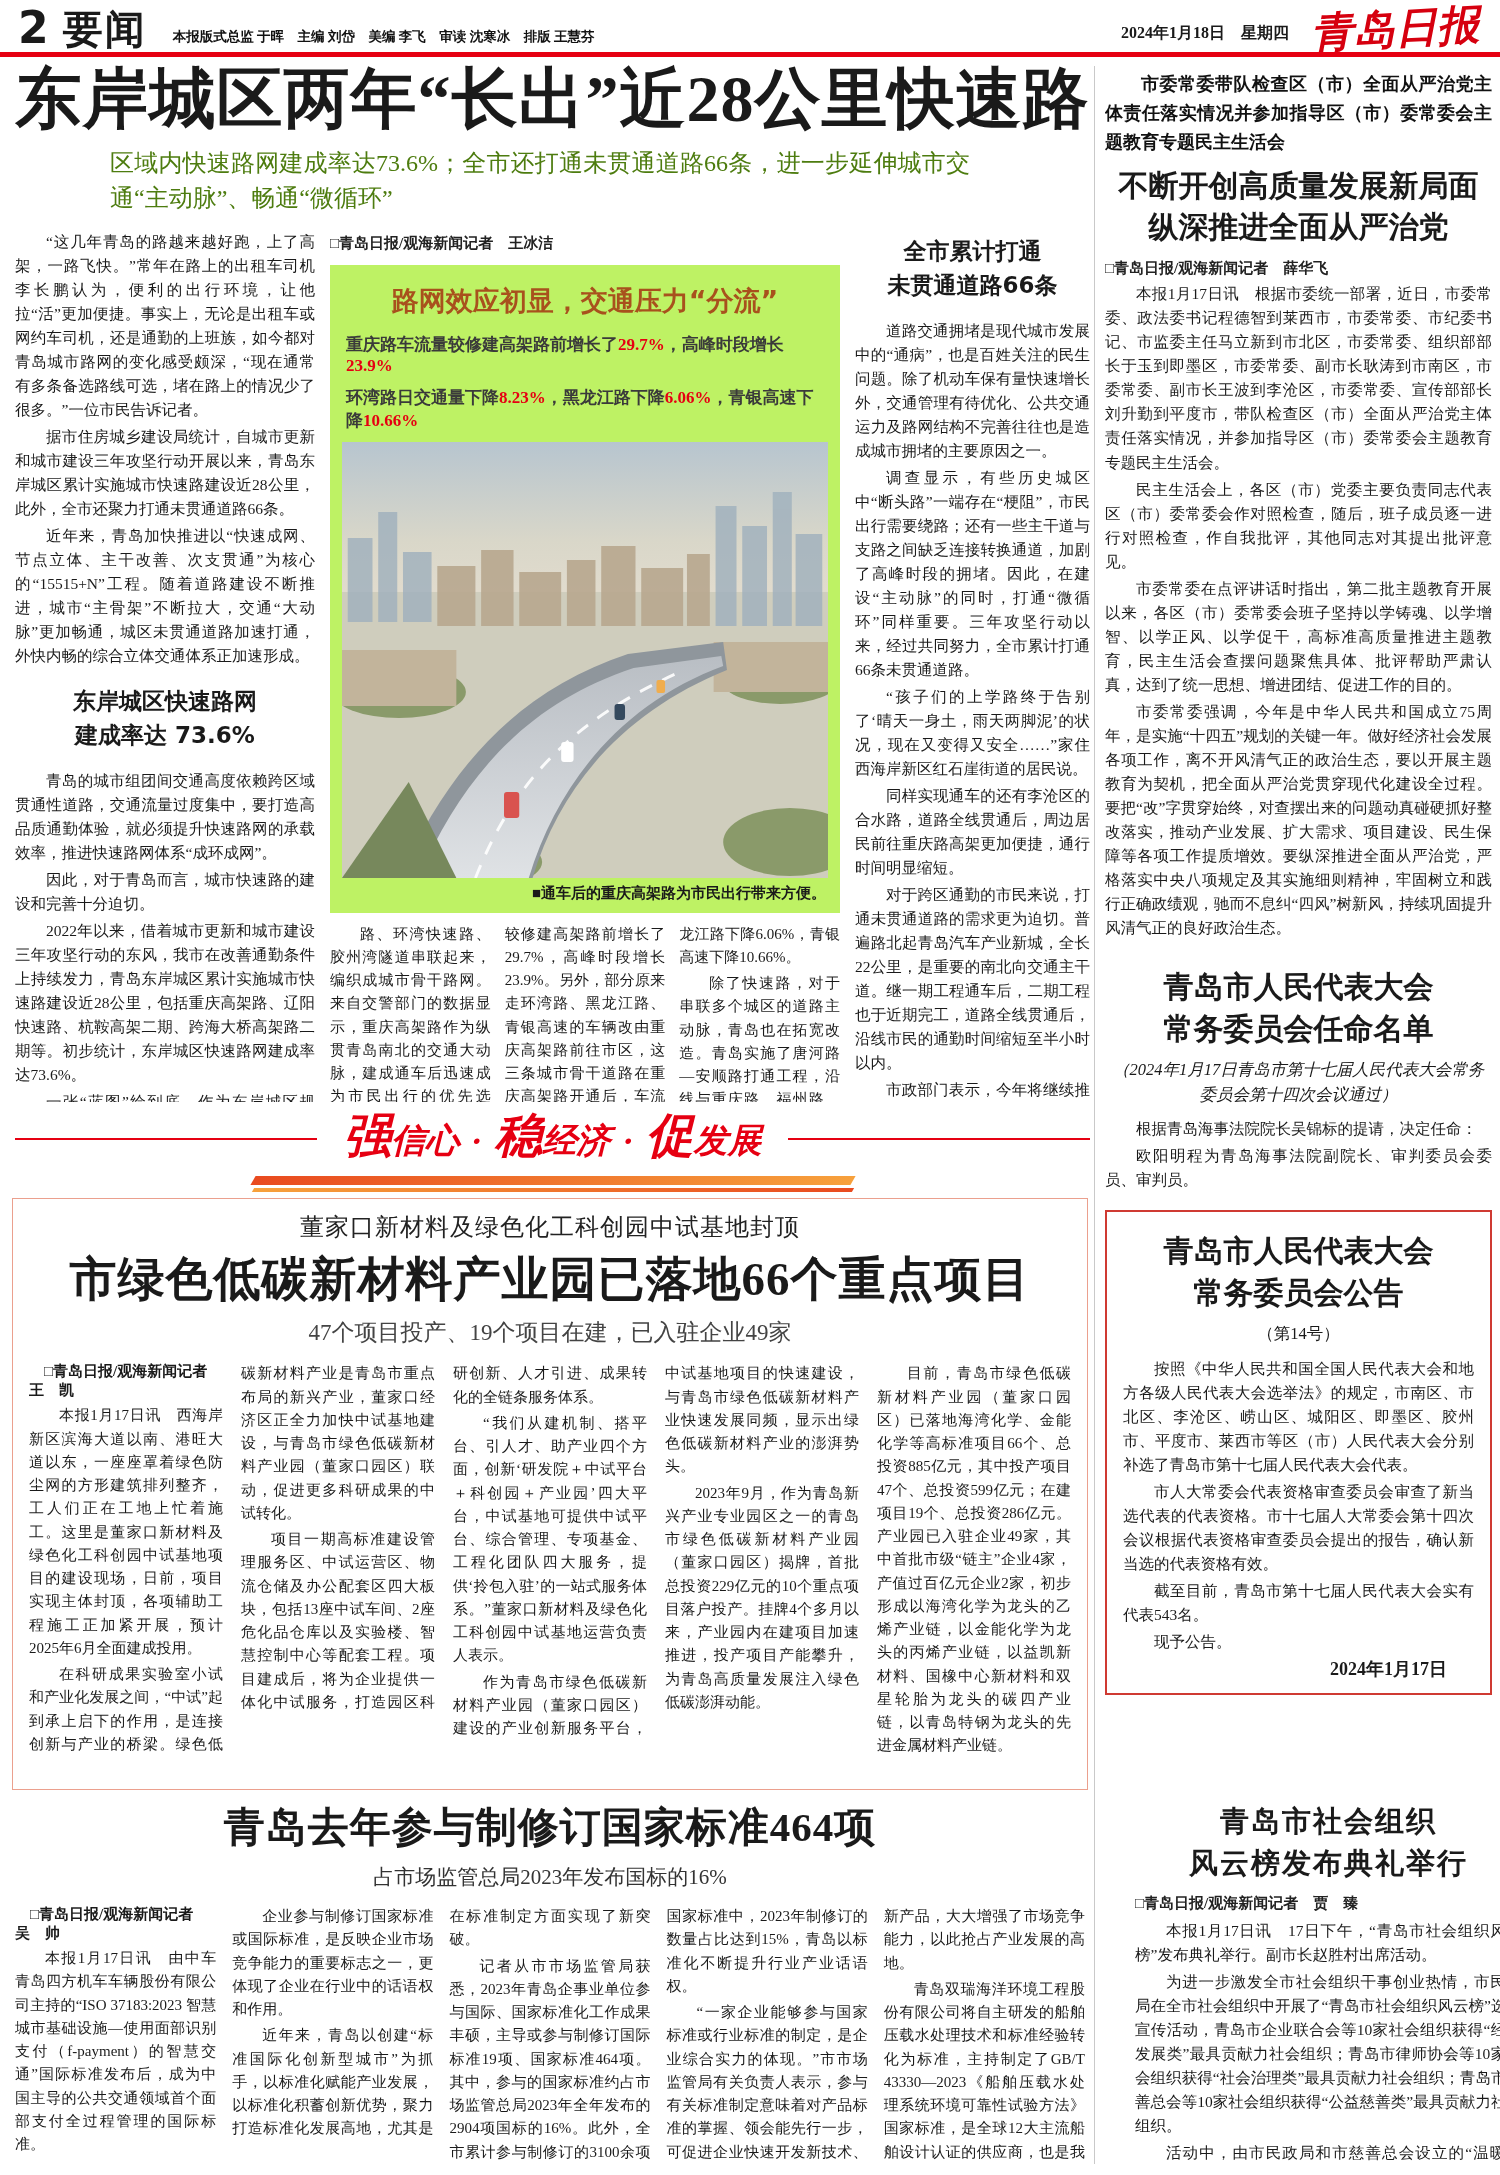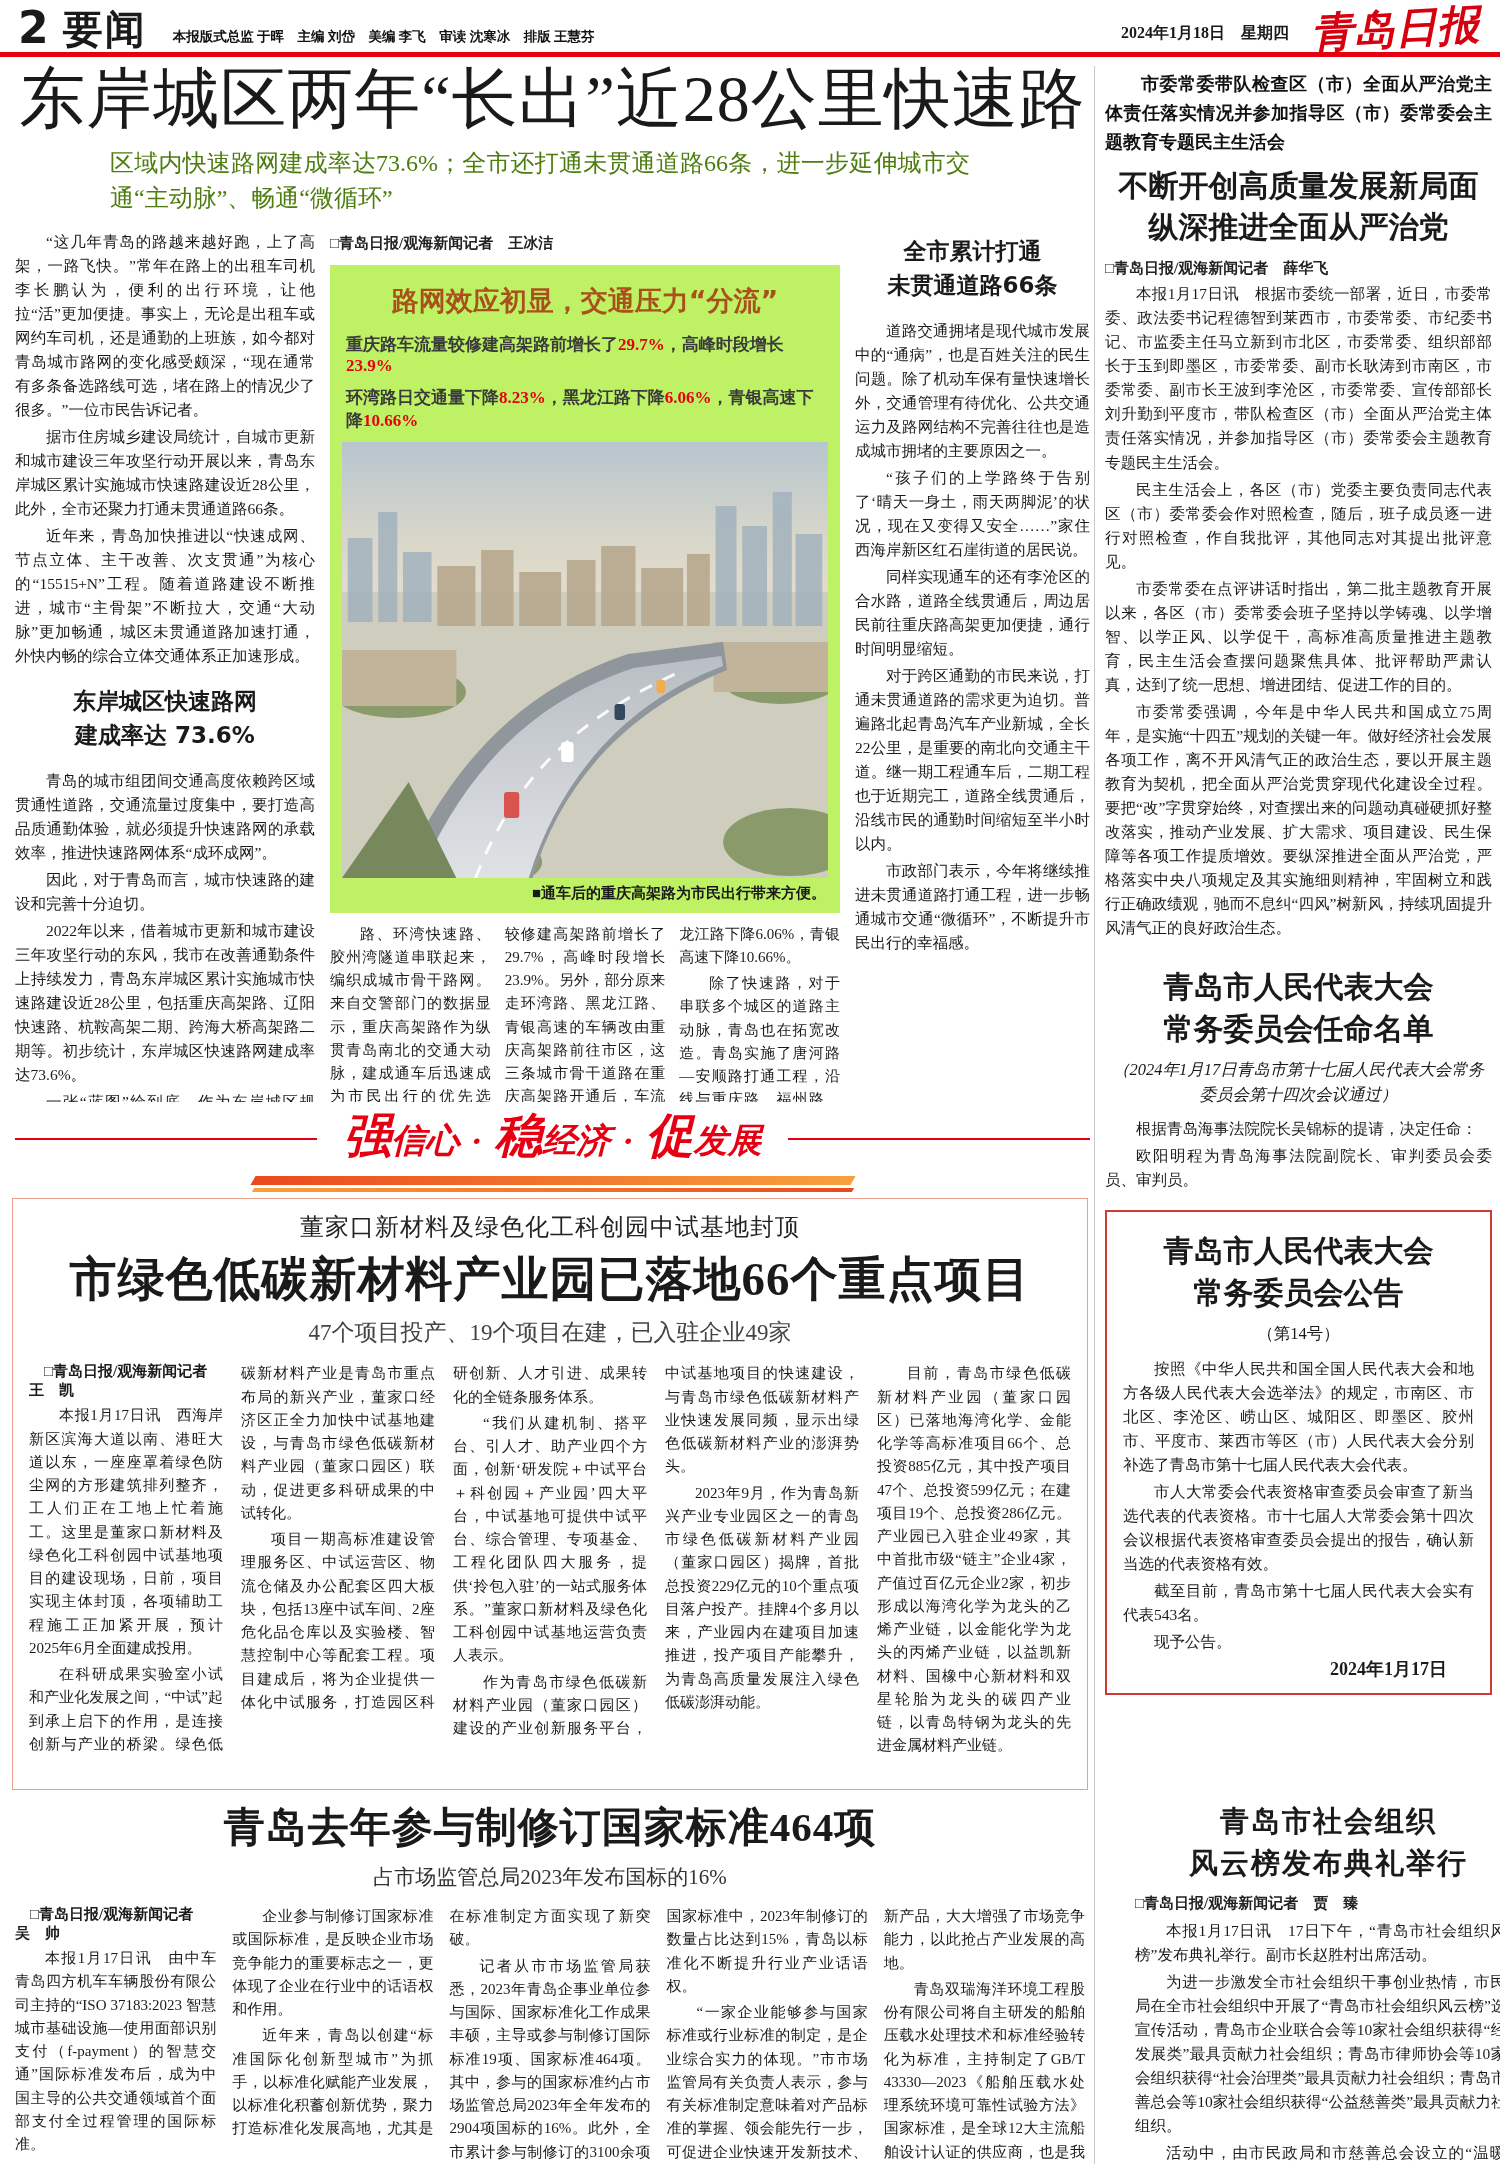--- a/index.html
+++ b/index.html
@@ -19,21 +19,21 @@
 
   
   .vdiv { position:absolute; left:1094px; top:66px; width:1px; height:2098px; background:#c9c9c9; }
 
   
   .para { font-size:15.5px; line-height:1.55; text-align:justify; text-indent:2em; margin-bottom:3px; }
   .byline { font-size:15px; font-weight:700; color:#222; }
 
   
   .lead { position:absolute; left:15px; top:62px; width:1075px; height:1040px; overflow:hidden; }
-  .lead-hl { font-size:66px; font-weight:400; letter-spacing:1px; text-align:center; line-height:1.12; white-space:nowrap; }
+  .lead-hl { font-size:66px; font-weight:700; letter-spacing:1px; text-align:center; line-height:1.12; white-space:nowrap; }
   .standfirst { width:860px; margin:10px 0 0 95px; font-size:24px; line-height:1.45; color:#4d7c0f; text-align:justify; }
   .lead-grid { display:grid; grid-template-columns:300px 510px 235px; column-gap:15px; margin-top:14px; height:880px; overflow:hidden; }
   .subhead-inner { text-align:center; font-size:23px; font-weight:900; line-height:1.5; margin:16px 0; font-family:"DejaVu Sans",sans-serif; }
   .cream { background:#bef264; padding:10px 12px 8px; }
   .statbox-title { text-align:center; font-size:27px; font-weight:900; color:#a8511d; margin:8px 0 14px; font-family:"DejaVu Sans",sans-serif; }
   .statline { font-size:17px; font-weight:700; color:#3a3a3a; margin:0 4px 10px; }
   .statline .red { color:#e60012; }
   .photo { display:block; width:100%; height:436px; background:#cdd4d8; }
   .caption { text-align:right; font-size:15px; font-weight:700; padding:6px 2px 2px; }
   .midcols { margin-top:10px; height:248px; overflow:hidden; column-count:3; column-gap:14px; }
@@ -189,20 +189,21 @@
             <p class="para">除了快速路，对于串联多个城区的道路主动脉，青岛也在拓宽改造。青岛实施了唐河路—安顺路打通工程，沿线与重庆路、福州路、山东路等交通主干道进行拓宽改造和节点改造，不断优化提升道路通行品质，为市民提供更加顺畅、便利的交通环境。</p>
           </div>
       </div>
       <div>
         <div class="subhead-inner" style="margin-top:4px;">
             <div>全市累计打通</div>
             <div>未贯通道路66条</div>
           </div>
         <div>
             <p class="para">道路交通拥堵是现代城市发展中的“通病”，也是百姓关注的民生问题。除了机动车保有量快速增长外，交通管理有待优化、公共交通运力及路网结构不完善往往也是造成城市拥堵的主要原因之一。</p>
+            <p class="para">调查显示，有些历史城区中“断头路”一端存在“梗阻”，市民出行需要绕路；还有一些主干道与支路之间缺乏连接转换通道，加剧了高峰时段的拥堵。因此，在建设“主动脉”的同时，打通“微循环”同样重要。三年攻坚行动以来，经过共同努力，全市累计打通66条未贯通道路。</p>
             <p class="para">“孩子们的上学路终于告别了‘晴天一身土，雨天两脚泥’的状况，现在又变得又安全……”家住西海岸新区红石崖街道的居民说。</p>
             <p class="para">同样实现通车的还有李沧区的合水路，道路全线贯通后，周边居民前往重庆路高架更加便捷，通行时间明显缩短。</p>
             <p class="para">对于跨区通勤的市民来说，打通未贯通道路的需求更为迫切。普遍路北起青岛汽车产业新城，全长22公里，是重要的南北向交通主干道。继一期工程通车后，二期工程也于近期完工，道路全线贯通后，沿线市民的通勤时间缩短至半小时以内。</p>
             <p class="para">市政部门表示，今年将继续推进未贯通道路打通工程，进一步畅通城市交通“微循环”，不断提升市民出行的幸福感。</p>
           </div>
       </div>
     </div>
   </section>
 
   <aside class="aside">

